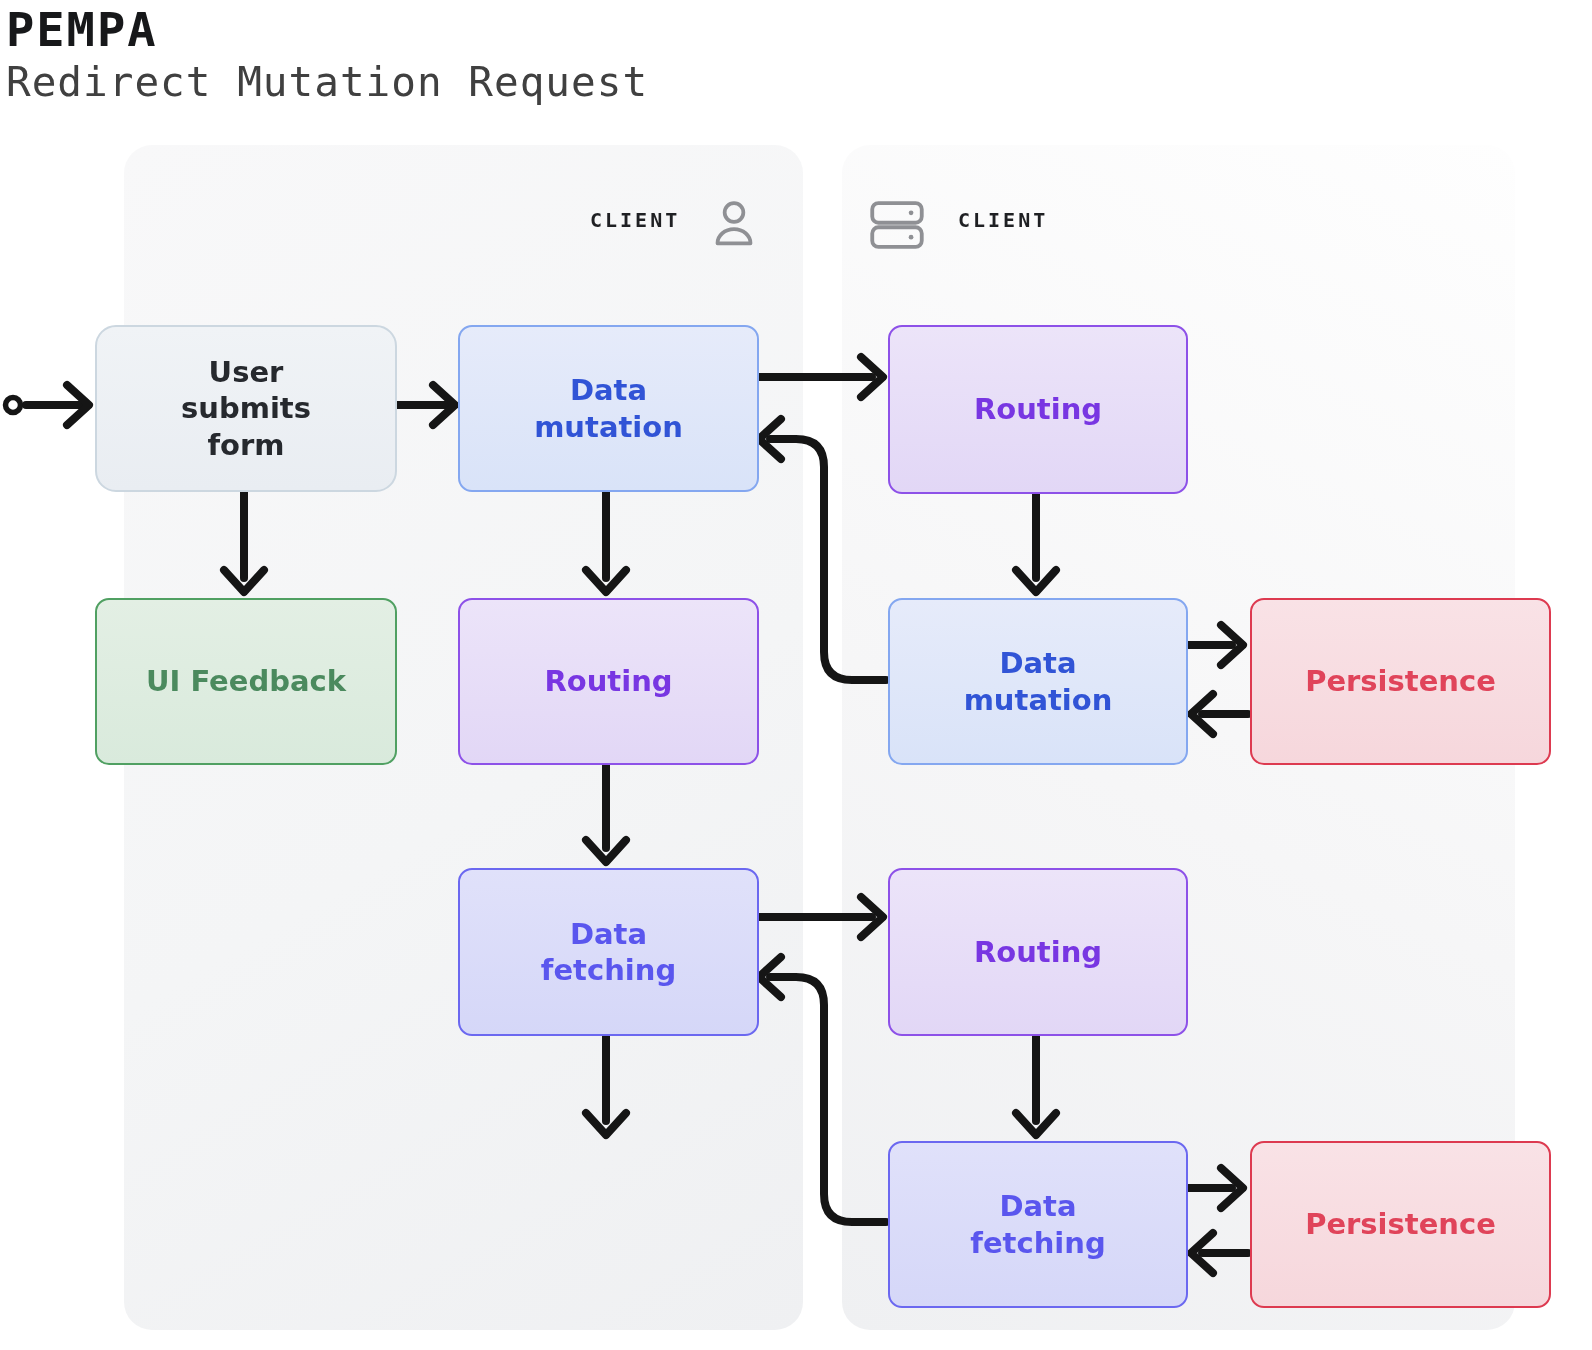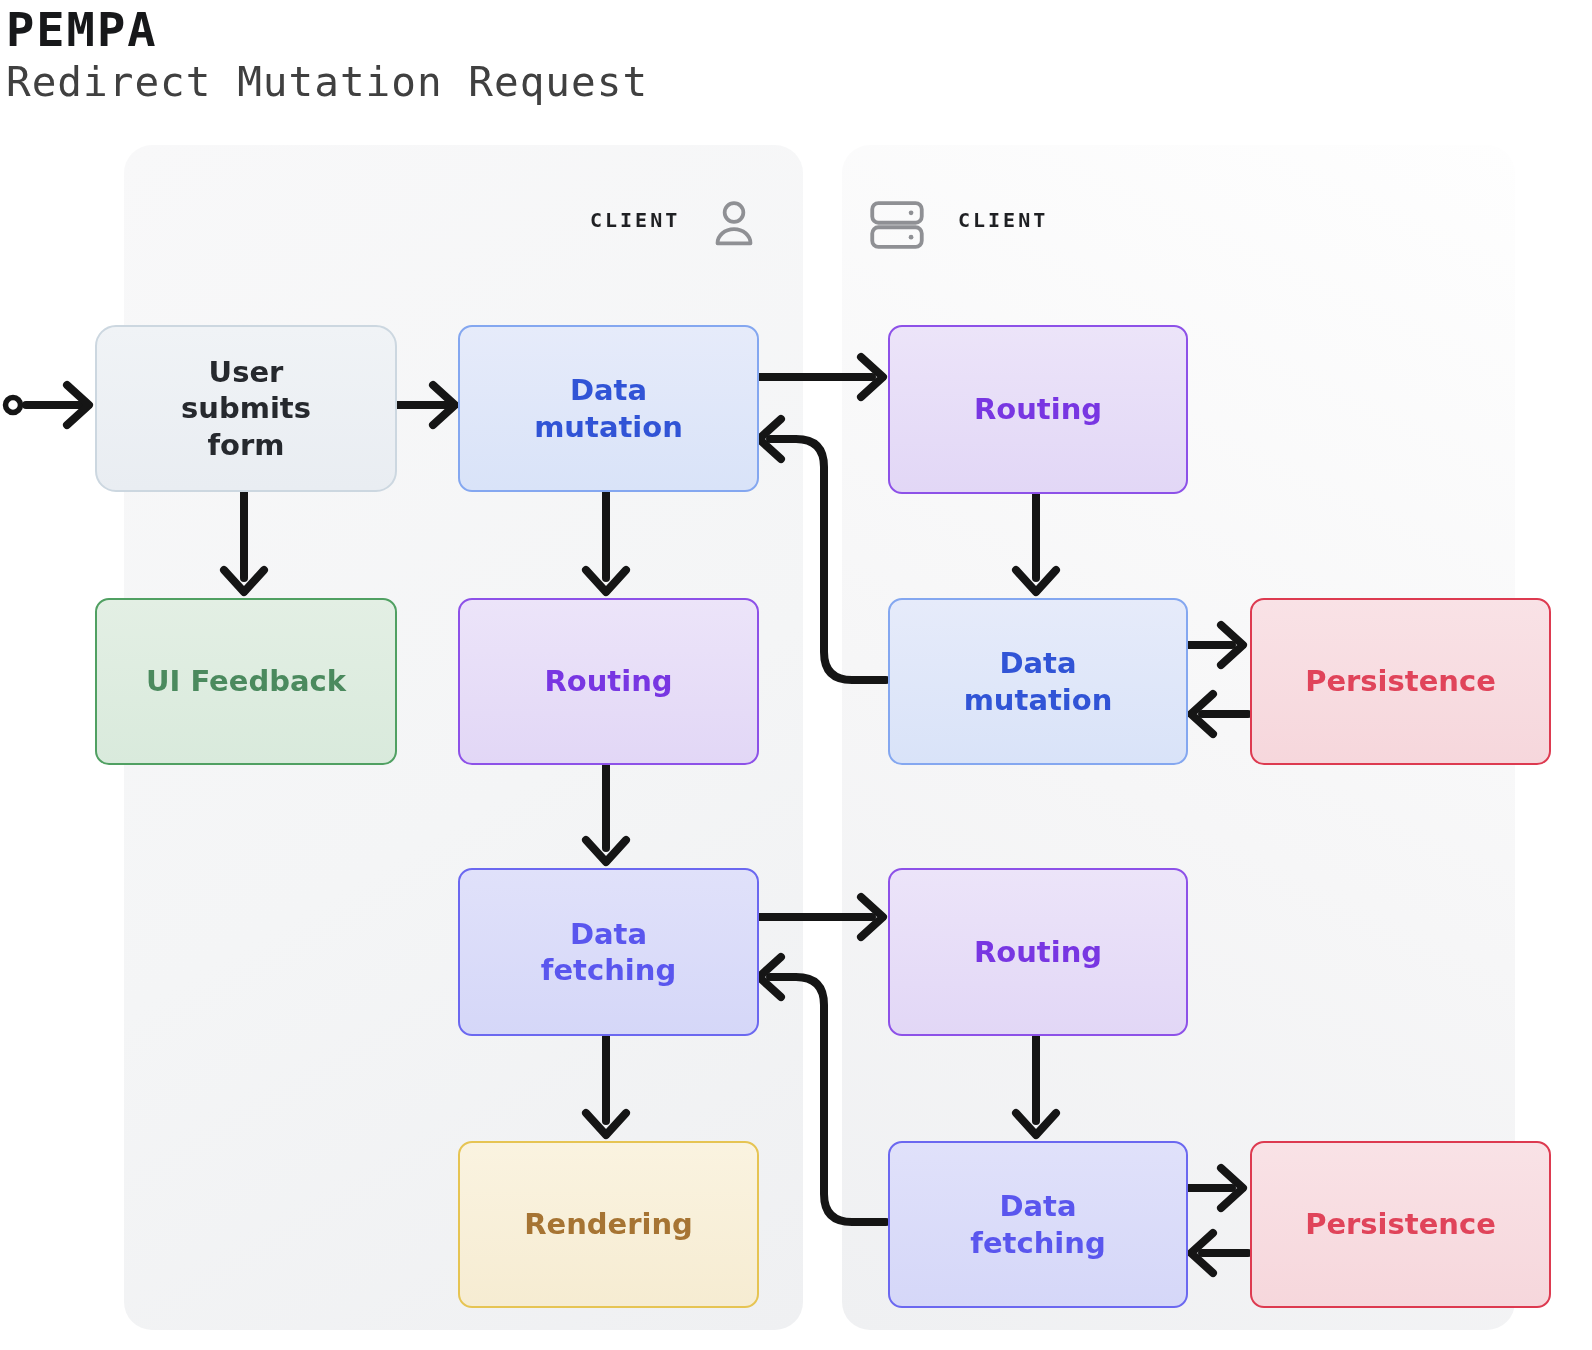--- a/index.html
+++ b/index.html
@@ -88,21 +88,20 @@
 mutation</span></div>
   <div class="node" id="n2" style="background: linear-gradient(rgb(236, 228, 249), rgb(226, 215, 246)); border-color: rgb(141, 81, 232); color: rgb(120, 54, 226);"><span>Routing</span></div>
   <div class="node" id="n3" style="background: linear-gradient(rgb(227, 239, 228), rgb(217, 234, 220)); border-color: rgb(80, 160, 98); color: rgb(75, 138, 94);"><span>UI Feedback</span></div>
   <div class="node" id="n4" style="background: linear-gradient(rgb(236, 228, 249), rgb(226, 215, 246)); border-color: rgb(141, 81, 232); color: rgb(120, 54, 226);"><span>Routing</span></div>
   <div class="node" id="n5" style="background: linear-gradient(rgb(230, 235, 250), rgb(217, 227, 248)); border-color: rgb(132, 167, 240); color: rgb(49, 84, 214);"><span>Data
 mutation</span></div>
   <div class="node" id="n6" style="background: linear-gradient(rgb(249, 226, 230), rgb(246, 215, 220)); border-color: rgb(221, 58, 80); color: rgb(224, 68, 90);"><span>Persistence</span></div>
   <div class="node" id="n7" style="background: linear-gradient(rgb(224, 225, 250), rgb(213, 215, 248)); border-color: rgb(107, 104, 240); color: rgb(90, 86, 238);"><span>Data
 fetching</span></div>
   <div class="node" id="n8" style="background: linear-gradient(rgb(236, 228, 249), rgb(226, 215, 246)); border-color: rgb(141, 81, 232); color: rgb(120, 54, 226);"><span>Routing</span></div>
-  <div class="node" id="n9" style="background: linear-gradient(rgb(250, 243, 224), rgb(246, 236, 210)); border-color: rgb(230, 196, 83); color: rgb(166, 116, 51);"><span>Rendering</span></div>
   <div class="node" id="n10" style="background: linear-gradient(rgb(224, 225, 250), rgb(213, 215, 248)); border-color: rgb(107, 104, 240); color: rgb(90, 86, 238);"><span>Data
 fetching</span></div>
   <div class="node" id="n11" style="background: linear-gradient(rgb(249, 226, 230), rgb(246, 215, 220)); border-color: rgb(221, 58, 80); color: rgb(224, 68, 90);"><span>Persistence</span></div>
 
   <svg id="edge-layer" width="1592" height="1350" viewBox="0 0 1592 1350">
     <g id="edge-group" stroke="#151515">
       <g>
         <circle class="dot" cx="13" cy="405" r="7.5"></circle>
         <path class="shaft" d="M26 405 H80"></path>
         <path class="head" d="M67 385 L89 405 L67 425"></path>

